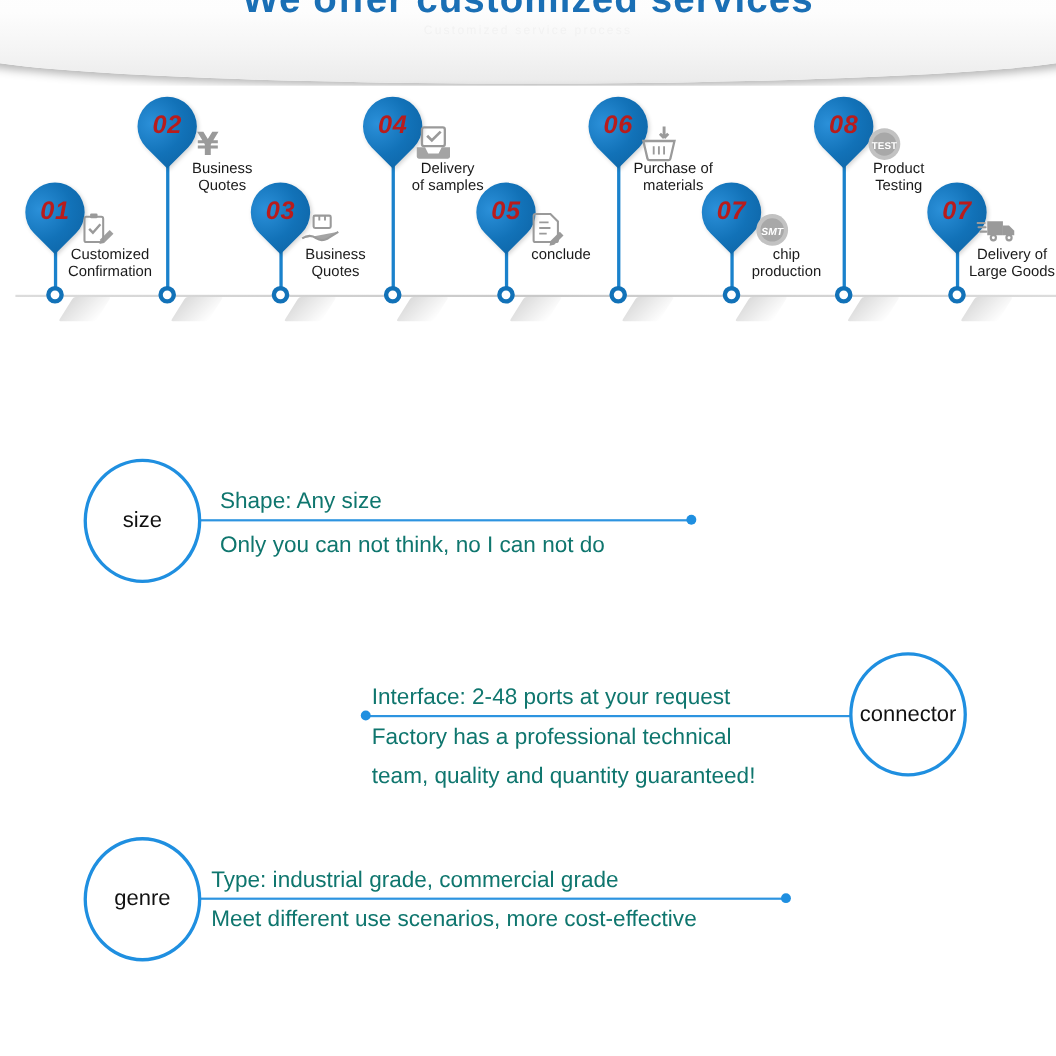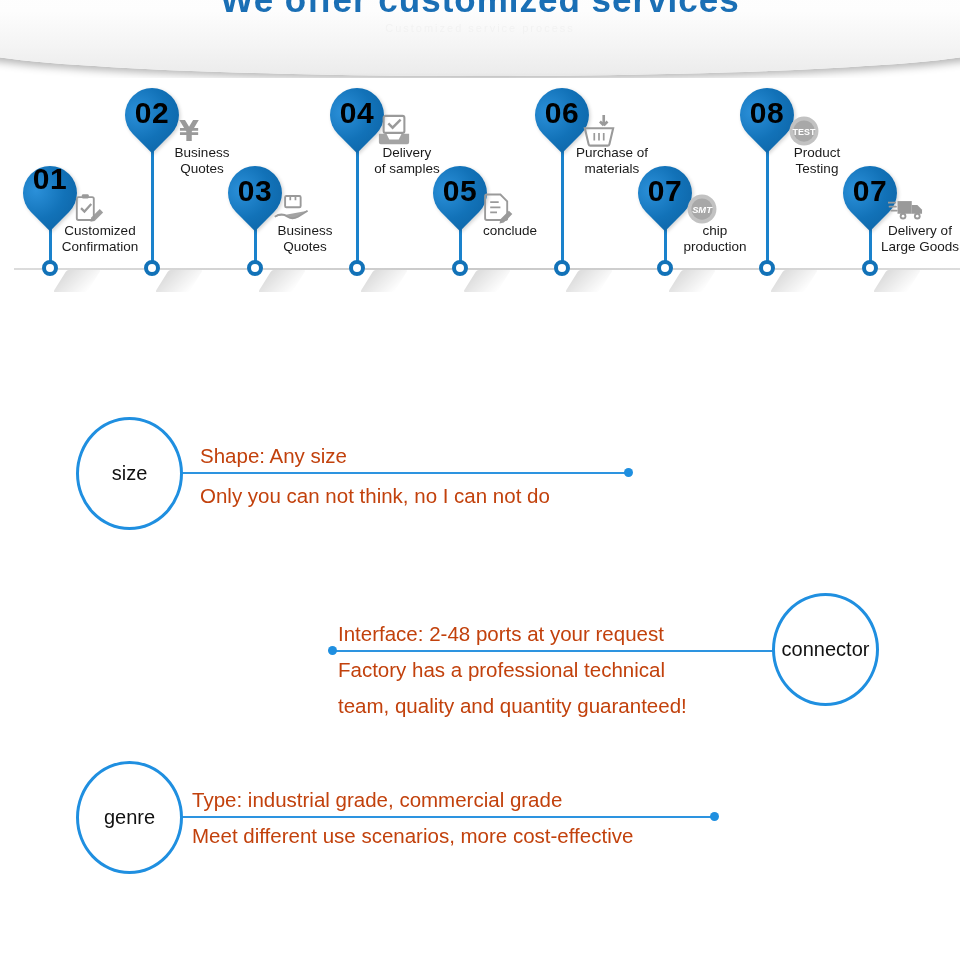--- a/index.html
+++ b/index.html
@@ -92,23 +92,24 @@
     background: radial-gradient(circle at 35% 28%, #2b90d9 0%, #1272b8 55%, #0d63a4 100%);
     box-shadow: 0 2px 4px rgba(0,0,0,0.18);
   }
   .pin-num {
     position: absolute;
     width: 54px;
     height: 54px;
     left: -27px;
     line-height: 50px;
     text-align: center;
-    color: #000000;
-    font-size: 30px;
+    color: #b91c1c;
+    font-size: 23px;
     font-weight: bold;
+    font-style: italic;
     letter-spacing: 0.5px;
   }
   .stem {
     position: absolute;
     left: -1.5px;
     width: 3px;
     background: #1a82cc;
   }
   .node {
     position: absolute;
@@ -173,41 +174,41 @@
   .fdot {
     position: absolute;
     width: 9px;
     height: 9px;
     border-radius: 50%;
     background: #1f8fe0;
   }
   .ftext {
     position: absolute;
     font-size: 20.5px;
-    color: #c2410c;
+    color: #0f766e;
     white-space: nowrap;
     line-height: 36px;
   }
 </style>
 </head>
 <body>
 
 <div id="banner">
   <div id="banner-sheet"></div>
   <div id="banner-sub">Customized service process</div>
   <div id="banner-title">We offer customized services</div>
 </div>
 
 <div id="timeline">
   <div id="axis"></div>
   <div id="steps-host">
       <div class="step" style="left: 50px;">
         <div class="stem" style="top: 122px; height: 58px;"></div>
         <div class="pin" style="top: 78px;"></div>
-        <div class="pin-num" style="top: 66px; text-align: center;">01</div>
+        <div class="pin-num" style="top: 78px; text-align: center;">01</div>
         <div class="node" style="top: 172px;"></div>
         <div class="step-icon" style="top: 104px; left: 18px;">
           <svg viewBox="0 0 40 40" fill="none" stroke="currentColor" stroke-width="2.2">
             <rect x="8" y="6" width="20" height="27" rx="2"></rect>
             <rect x="14" y="2.5" width="8" height="5" rx="1.4" fill="currentColor" stroke="none"></rect>
             <path d="M13 19l4 4 8-9" stroke-width="2.6"></path>
             <path d="M25 30l10-10 4 4-10 10-5 1z" fill="currentColor" stroke="none" opacity=".95"></path>
           </svg>
         </div>
         <div class="step-label" style="top: 135px; left: -30px;">Customized

